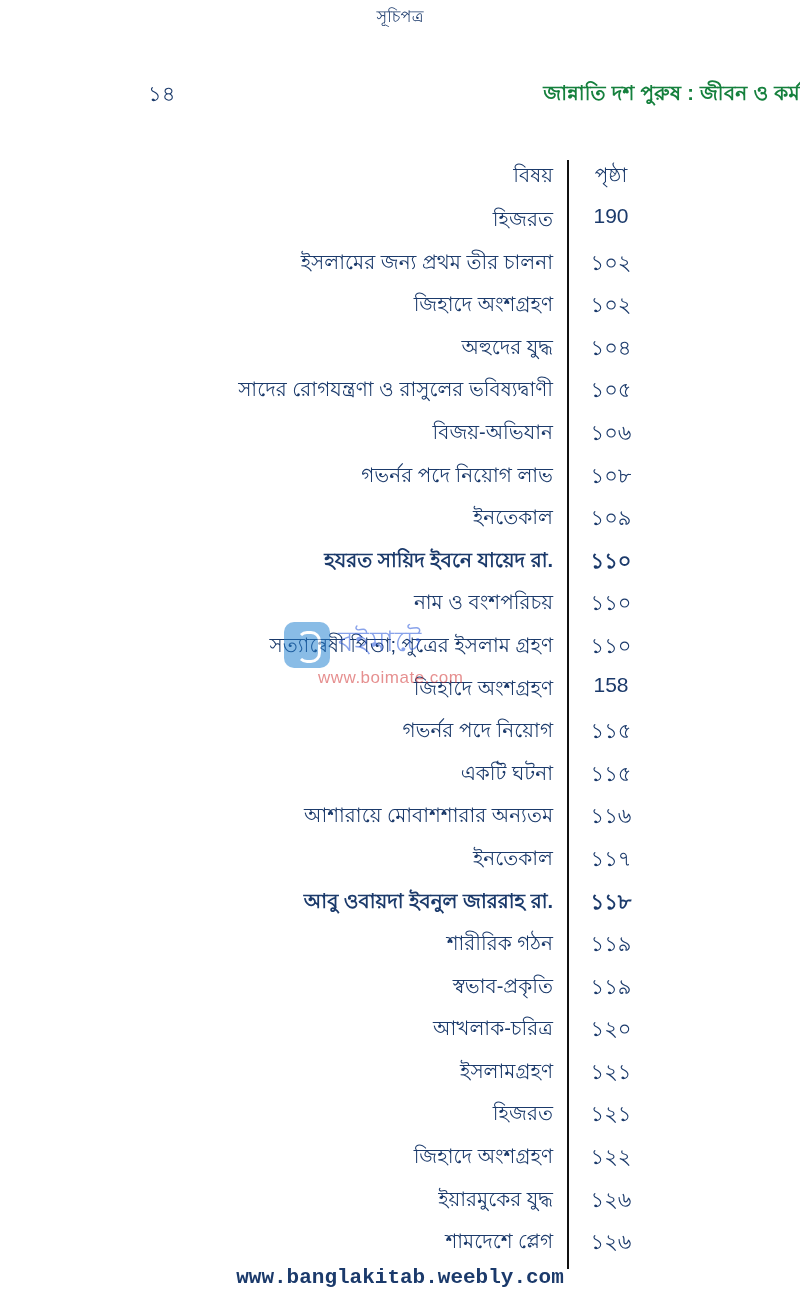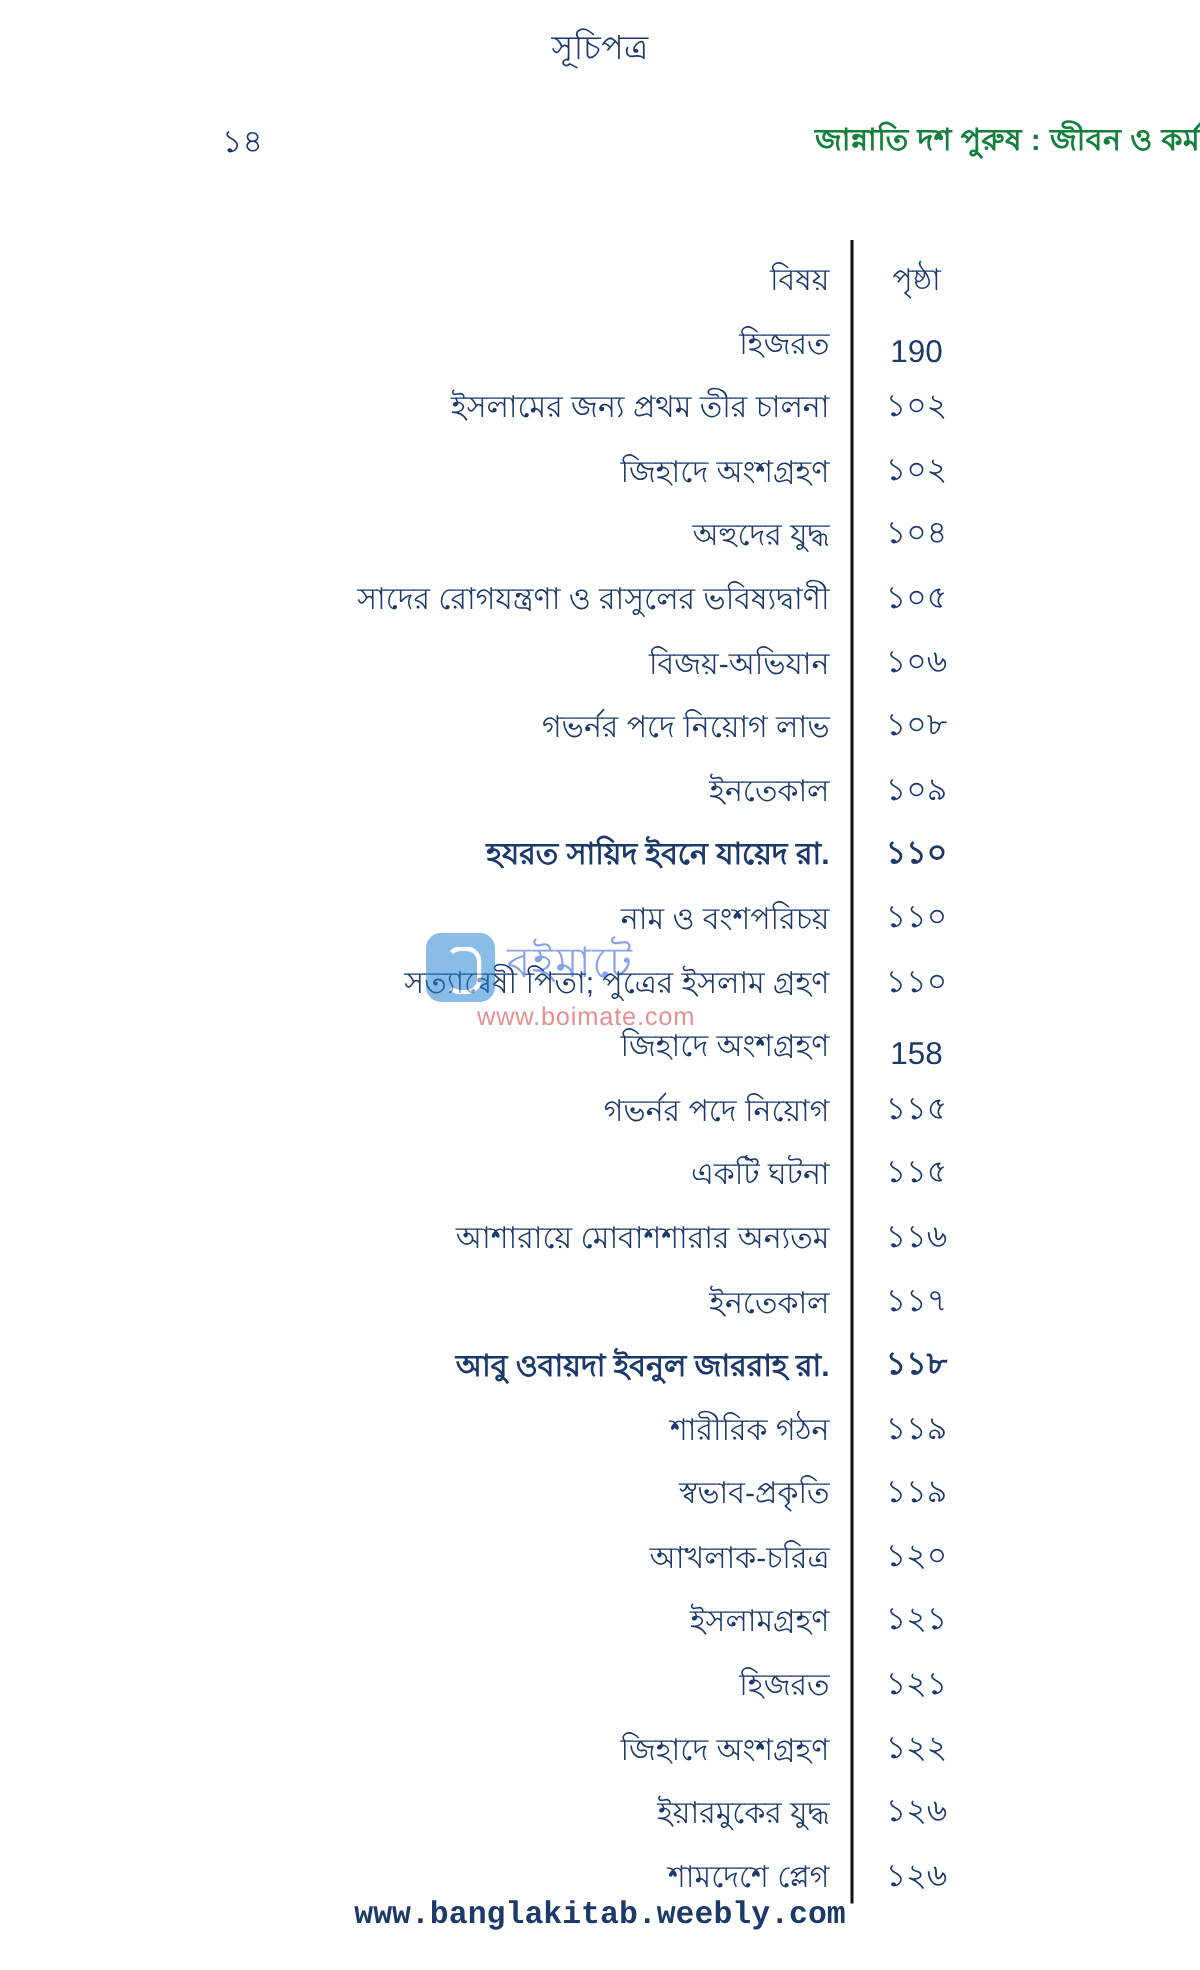--- a/index.html
+++ b/index.html
@@ -19,25 +19,25 @@
 
   .page {
     position: relative;
     width: 800px;
     height: 1313px;
   }
 
   
   .top-title {
     position: absolute;
-    top: 14px;
+    top: 4px;
     left: 0;
     width: 800px;
     text-align: center;
-    font-size: 22px;
+    font-size: 16px;
     color: #1b3a6b;
     font-family: "Liberation Sans", "DejaVu Sans", sans-serif;
     letter-spacing: 0.2px;
   }
 
   .header-row {
     position: absolute;
     top: 78px;
     left: 0;
     width: 664px;
@@ -81,21 +81,21 @@
     position: absolute;
     top: 0;
     bottom: 0;
     left: 352px;
     width: 2px;
     background: #111111;
   }
 
   .toc-row {
     display: flex;
-    align-items: flex-end;
+    align-items: flex-start;
     height: 42.6px;
   }
   .toc-head {
     height: 44px;
   }
   .col-topic {
     width: 352px;
     text-align: right;
     padding-right: 14px;
     font-size: 20px;

